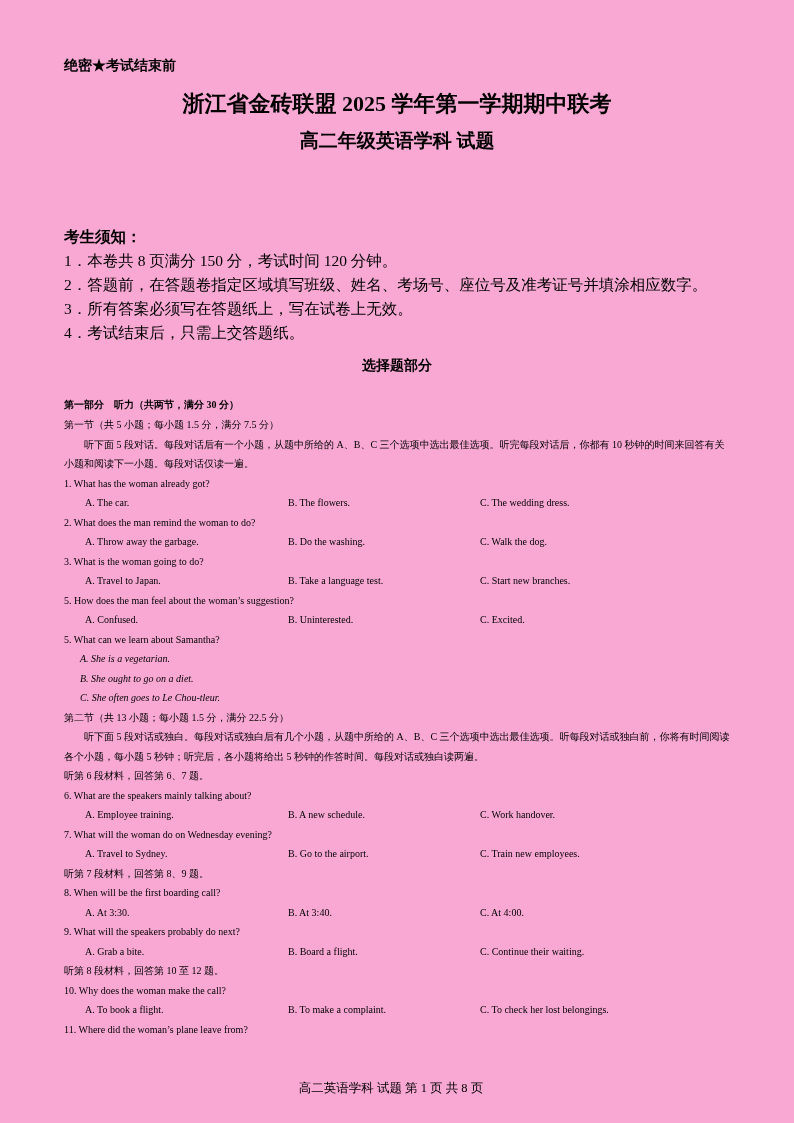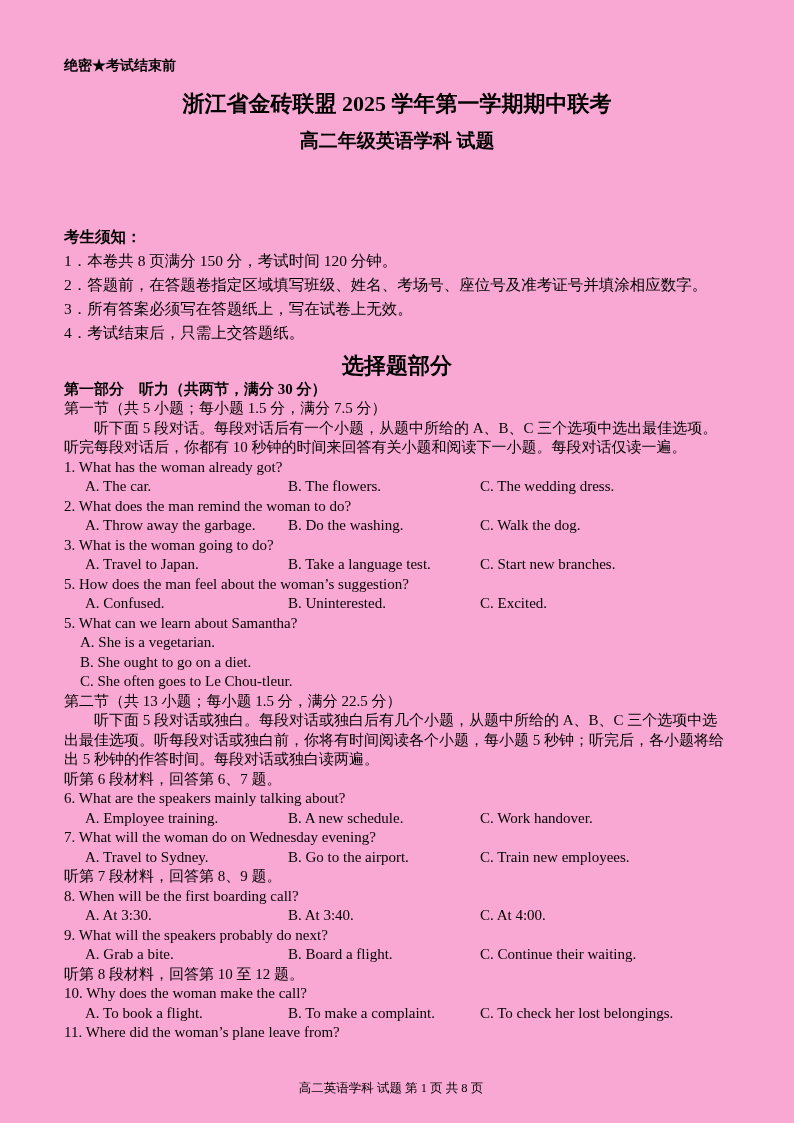--- a/index.html
+++ b/index.html
@@ -13,30 +13,30 @@
     font-family: "Liberation Serif", "DejaVu Serif", serif;
     padding: 56px 64px 0 64px;
     position: relative;
     overflow: hidden;
   }
   .secrecy { font-size: 14px; font-weight: 700; line-height: 19px; }
   .title { text-align: center; font-size: 22px; font-weight: 700; margin-top: 14px; line-height: 29px; }
   .subtitle { text-align: center; font-size: 19px; font-weight: 700; margin-top: 10px; line-height: 25px; }
   .notice { margin-top: 72px; font-size: 15.5px; line-height: 24px; }
   .notice-heading { font-weight: 700; }
-  .choice-title { text-align: center; font-size: 22px; font-weight: 700; margin-top: 8px; line-height: 26px; }
-  .doc-body { font-size: 15px; line-height: 19.5px; }
+  .choice-title { text-align: center; font-size: 14px; font-weight: 700; margin-top: 8px; line-height: 26px; }
+  .doc-body { font-size: 10px; line-height: 19.5px; margin-top: 16px; }
   .part-heading { font-weight: 700; line-height: 20px; }
   .para-indent { text-indent: 2em; }
   .question .stem { }
   .options-row { display: flex; padding-left: 21px; }
   .opt-a { width: 203px; flex: 0 0 auto; }
   .opt-b { width: 192px; flex: 0 0 auto; }
   .opt-c { flex: 1 1 auto; }
-  .options-stacked > div { padding-left: 16px; }
+  .options-stacked > div { padding-left: 16px; font-style: italic; }
   .footer {
     position: absolute;
     bottom: 26px;
     left: 0;
     right: 12px;
     text-align: center;
     font-size: 12.5px;
     line-height: 17px;
   }
 </style>

